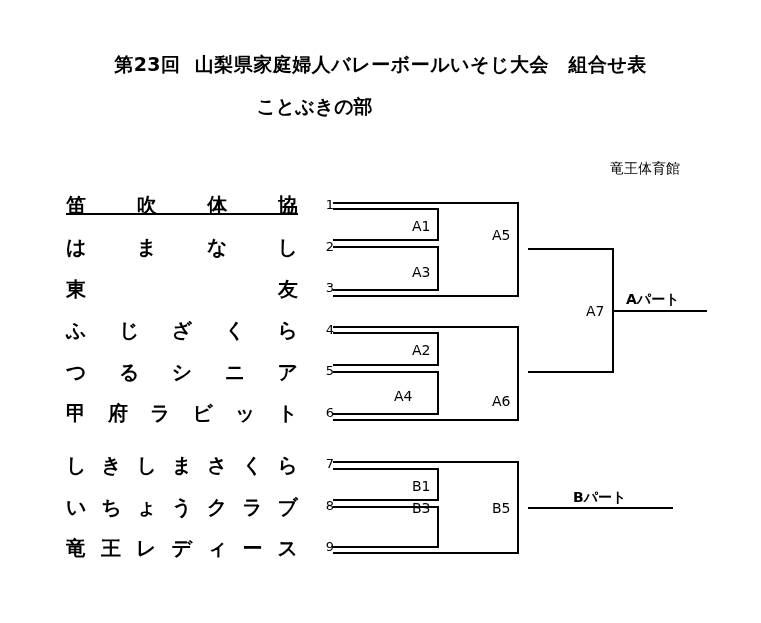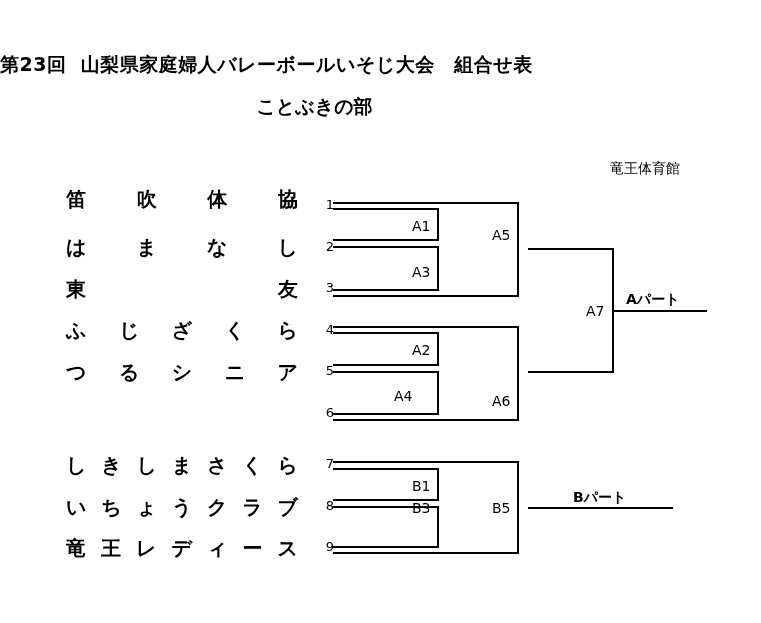--- a/index.html
+++ b/index.html
@@ -18,20 +18,21 @@
     height: 623px;
     background: #ffffff;
     overflow: hidden;
   }
   
   .title {
     position: absolute;
     left: 0;
     top: 52px;
     width: 761px;
+    text-align: center;
     font-size: 19px;
     font-weight: bold;
     letter-spacing: 0.5px;
     white-space: pre;
   }
   .subtitle {
     position: absolute;
     left: 0;
     top: 94px;
     width: 629px;
@@ -96,25 +97,26 @@
 </style>
 </head>
 <body>
 
 <div id="page">
 
   <div class="title">第23回  山梨県家庭婦人バレーボールいそじ大会　組合せ表</div>
   <div class="subtitle">ことぶきの部</div>
   <div class="venue">竜王体育館</div>
 
-  <div class="team-name" style="top:189px;">笛吹体協</div>
+  <div class="team-name" style="top:195px;text-decoration:underline;">笛吹体協</div>
   <div class="team-name" style="top:237px;">はまなし</div>
   <div class="team-name" style="top:279px;">東友</div>
   <div class="team-name" style="top:320px;">ふじざくら</div>
   <div class="team-name" style="top:362px;">つるシニア</div>
+  <div class="team-name" style="top:403px;">甲府ラビット</div>
   <div class="team-name" style="top:455px;">しきしまさくら</div>
   <div class="team-name" style="top:497px;">いちょうクラブ</div>
   <div class="team-name" style="top:538px;">竜王レディース</div>
 
   <div class="seed-num" style="left:318px; top:198px;">1</div>
   <div class="seed-num" style="left:318px; top:240px;">2</div>
   <div class="seed-num" style="left:318px; top:281px;">3</div>
   <div class="seed-num" style="left:318px; top:323px;">4</div>
   <div class="seed-num" style="left:318px; top:364px;">5</div>
   <div class="seed-num" style="left:318px; top:406px;">6</div>

